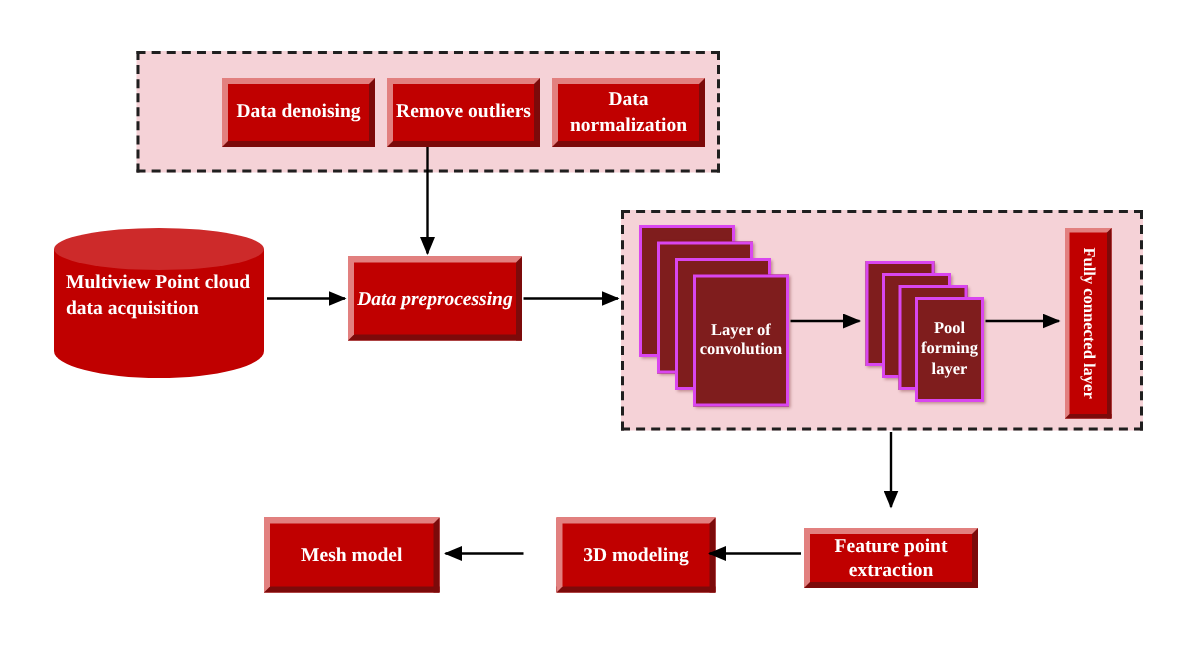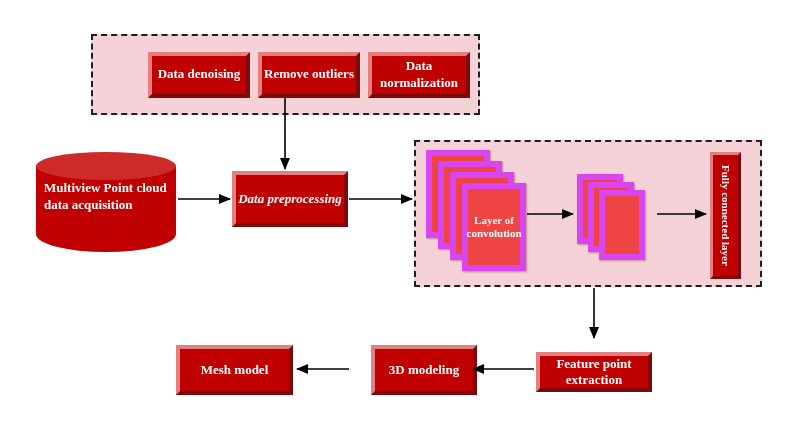--- a/index.html
+++ b/index.html
@@ -25,21 +25,21 @@
   .cyl-top{position:absolute;left:0;top:0;width:100%;height:28px;border-radius:50%;background:#cd2a2a;z-index:2;}
   .cyl-body{position:absolute;left:0;top:14px;width:100%;height:86px;background:#c00000;
             border-radius:0 0 70px 70px/0 0 18px 18px;}
   .cyl-label{position:absolute;left:0;right:0;top:28px;z-index:3;color:#fff;font-weight:bold;
              font-size:13px;line-height:1.3;padding:0 8px;}
 
   
   .stack{position:absolute;}
   .conv-stack{left:10px;top:8px;width:101px;height:122px;}
   .pool-stack{left:161px;top:32px;width:80px;height:95px;}
-  .card{position:absolute;background:#ef4444;border:6px solid #d946ef;box-sizing:border-box;
+  .card{position:absolute;background:#7f1d1d;border:2px solid #d946ef;box-sizing:border-box;
         box-shadow:1px 1px 2px rgba(90,0,0,.35);}
   .conv-stack .card{width:64px;height:88px;}
   .conv-stack .card:nth-child(1){left:0;top:0;}
   .conv-stack .card:nth-child(2){left:12px;top:11px;}
   .conv-stack .card:nth-child(3){left:24px;top:22px;}
   .conv-stack .card:nth-child(4){left:36px;top:33px;display:flex;align-items:center;justify-content:center;}
   .pool-stack .card{width:46px;height:70px;}
   .pool-stack .card:nth-child(1){left:0;top:0;}
   .pool-stack .card:nth-child(2){left:11px;top:8px;}
   .pool-stack .card:nth-child(3){left:22px;top:16px;}
@@ -86,20 +86,23 @@
       <div class="card"></div>
       <div class="card"></div>
       <div class="card">
         <span class="card-label">Layer of convolution</span>
       </div>
     </div>
     <div class="stack pool-stack">
       <div class="card"></div>
       <div class="card"></div>
       <div class="card"></div>
+      <div class="card">
+        <span class="card-label">Pool forming layer</span>
+      </div>
     </div>
     <div class="fc-box">
       <span class="fc-label">Fully connected layer</span>
     </div>
   </div>
 
   <div class="redbox abs node-feature">
     <span>Feature point extraction</span>
   </div>
   <div class="redbox abs node-modeling">

